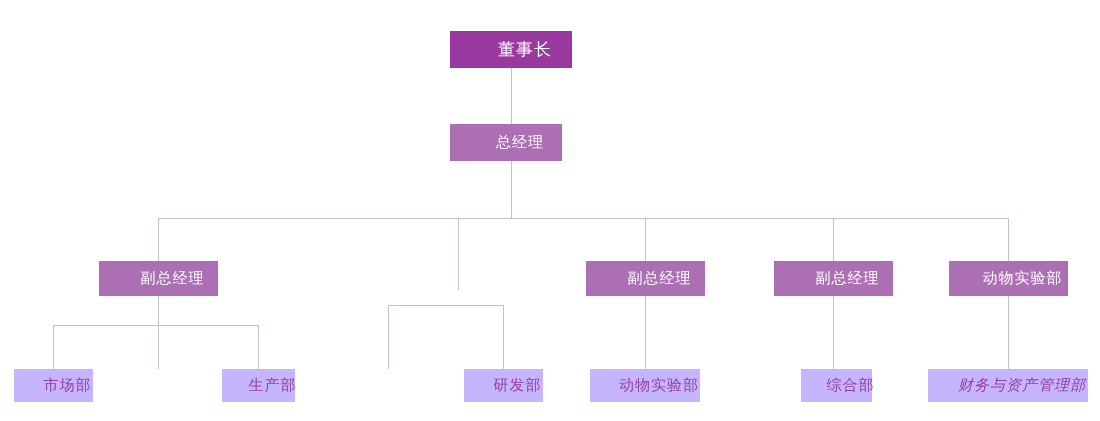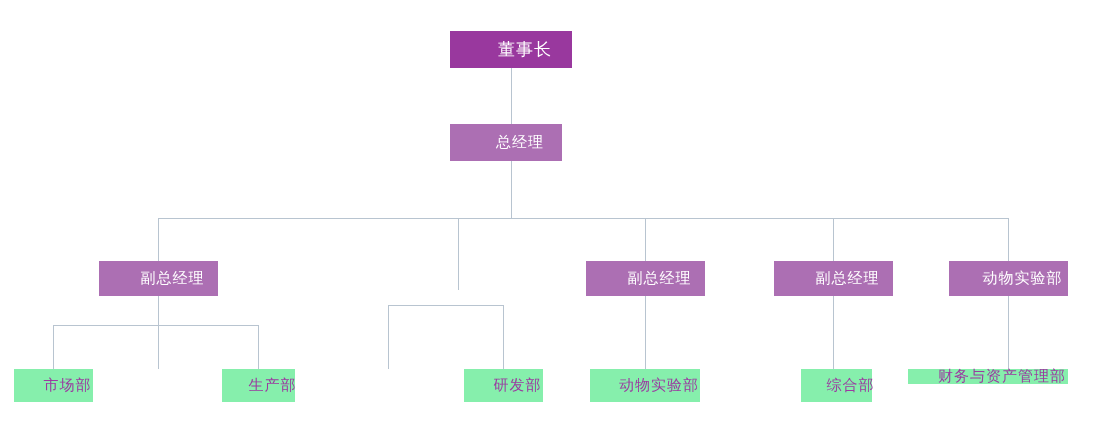--- a/index.html
+++ b/index.html
@@ -32,21 +32,21 @@
     background: #99389e;
     color: #ffffff;
     font-size: 17px;
   }
   .node.level-2 {
     background: #ac6fb3;
     color: #ffffff;
     font-size: 15px;
   }
   .node.level-3 {
-    background: #86efac;
+    background: #c4b5fd;
     color: #9a3ba0;
     font-size: 15px;
   }
   .connector {
     position: absolute;
     background: #b8c4d0;
   }
   .connector.v {
     width: 1px;
   }
@@ -104,15 +104,15 @@
 
   <div class="node level-3" style="left:222px; top:369px; width:73px; height:33px;">生产部</div>
 
 
   <div class="node level-3" style="left:590px; top:369px; width:110px; height:33px;">动物实验部</div>
 
   <div class="node level-3" style="left:464px; top:369px; width:79px; height:33px;">研发部</div>
 
   <div class="node level-3" style="left:801px; top:369px; width:71px; height:33px;">综合部</div>
 
-  <div class="node level-3" style="left:908px; top:369px; width:160px; height:15px;">财务与资产管理部</div>
+  <div class="node level-3" style="left:928px; top:369px; width:160px; height:33px;font-style:italic;">财务与资产管理部</div>
 
 </div>
 
 </body></html>

